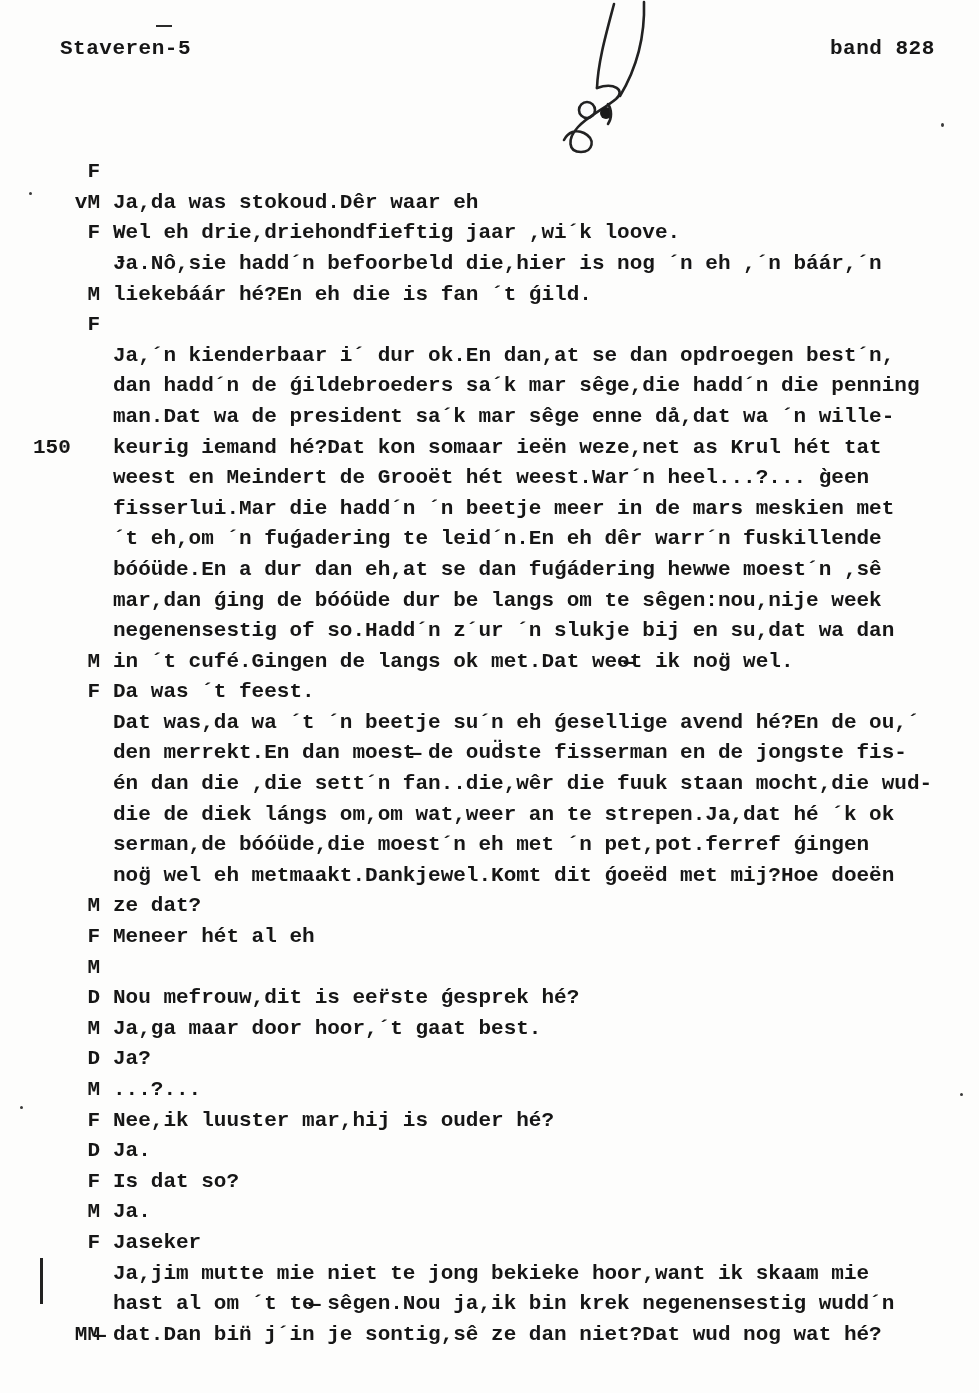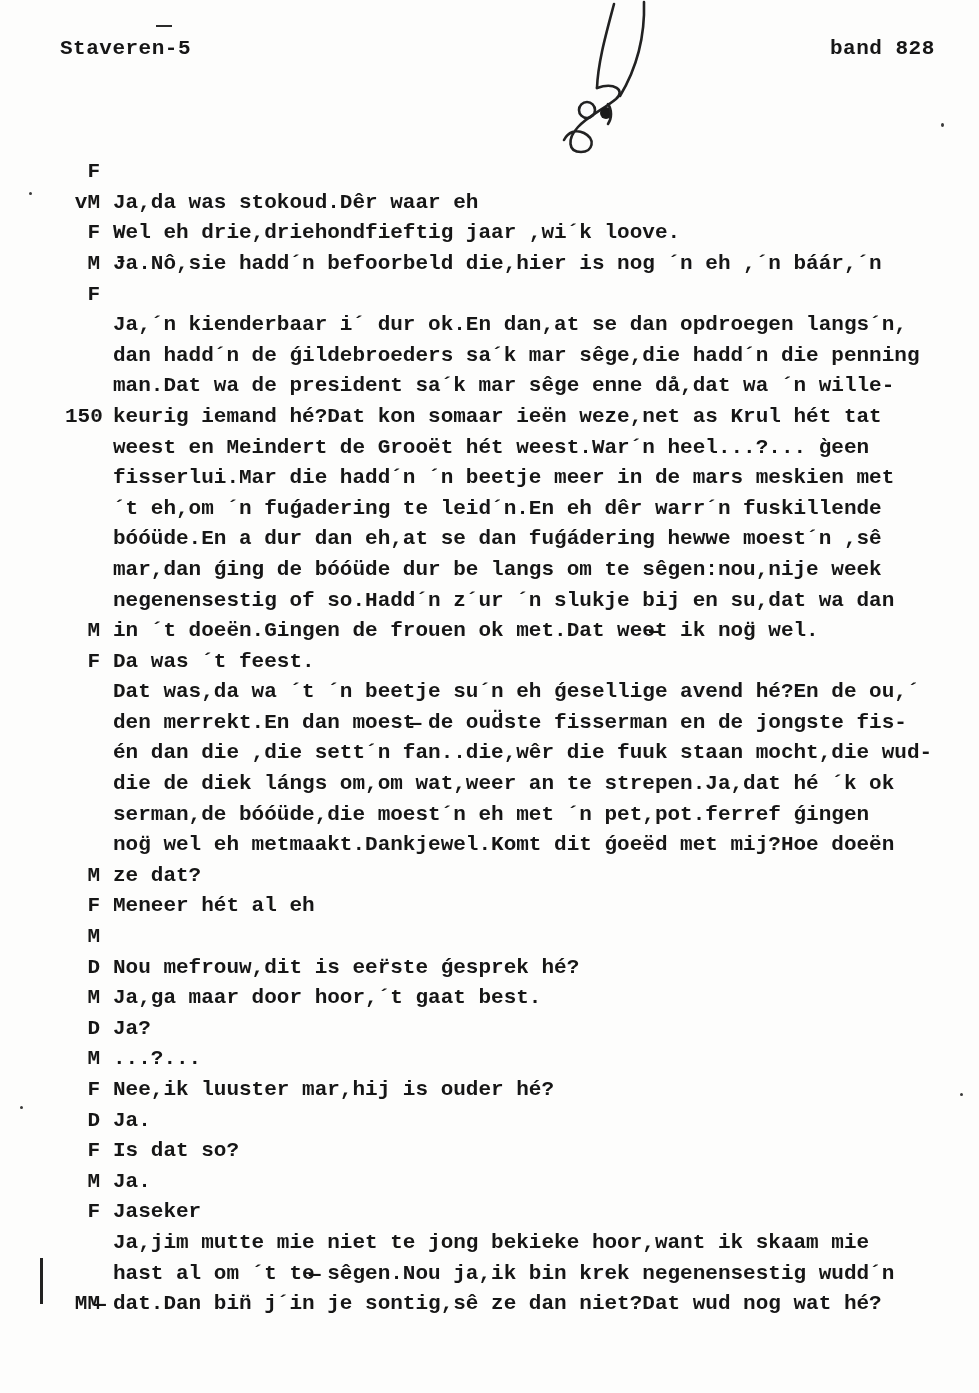--- a/index.html
+++ b/index.html
@@ -19,21 +19,21 @@
   .hdr.right{left:830px;}
   .hdr.left::before{
     content:"";position:absolute;left:96px;top:-12px;width:16px;height:2px;background:#2a2a2a;
   }
   .doodle{position:absolute;left:548px;top:0;}
   #lines{position:absolute;left:0;top:96px;right:0;}
   .line{
     position:relative;height:30.6px;
     font-size:21px;line-height:30.6px;font-weight:700;white-space:pre;
   }
-  .ln{position:absolute;left:33px;margin-left:32px;}
+  .ln{position:absolute;left:33px;}
   .sp{position:absolute;left:52px;width:48px;text-align:right;}
   .tx{position:absolute;left:113px;}
   .speck{position:absolute;background:#3a3a3a;border-radius:50%;}
   .inkbar{position:absolute;background:#222;}
 </style>
 </head>
 <body>
 
 <div class="page">
 
@@ -63,30 +63,35 @@
     <span class="sp">vM</span>
     <span class="tx">Wel eh drie,driehondfieftig jaar ,wi´k loove.</span>
   </div>
 
   <div class="line">
     <span class="ln"></span>
     <span class="sp">F</span>
     <span class="tx">Ɉa.Nô,sie hadd´n befoorbeld die,hier is nog ´n eh ,´n báár,´n</span>
   </div>
 
-
-  <div class="line">
-    <span class="ln"></span>
-    <span class="sp">M</span>
-  </div>
-
-  <div class="line">
-    <span class="ln"></span>
-    <span class="sp">F</span>
-    <span class="tx">Ja,´n kienderbaar i´ dur ok.En dan,at se dan opdroegen langs´n,</span>
+  <div class="line">
+    <span class="ln"></span>
+    <span class="sp"></span>
+    <span class="tx">liekebáár hé?En eh die is fan ´t ǵild.</span>
+  </div>
+
+  <div class="line">
+    <span class="ln"></span>
+    <span class="sp">M</span>
+  </div>
+
+  <div class="line">
+    <span class="ln"></span>
+    <span class="sp">F</span>
+    <span class="tx">Ja,´n kienderbaar i´ dur ok.En dan,at se dan opdroegen best´n,</span>
   </div>
 
   <div class="line">
     <span class="ln"></span>
     <span class="sp"></span>
     <span class="tx">dan hadd´n de ǵildebroeders sa´k mar sêge,die hadd´n die penning</span>
   </div>
 
 
   <div class="line">
@@ -134,21 +139,21 @@
 
   <div class="line">
     <span class="ln"></span>
     <span class="sp"></span>
     <span class="tx">negenensestig of so.Hadd´n z´ur ´n slukje bij en su,dat wa dan</span>
   </div>
 
   <div class="line">
     <span class="ln"></span>
     <span class="sp"></span>
-    <span class="tx">in ´t doeën.Gingen de frouen ok met.Dat wee̶t ik nog̈ wel.</span>
+    <span class="tx">in ´t cufé.Gingen de langs ok met.Dat wee̶t ik nog̈ wel.</span>
   </div>
 
   <div class="line">
     <span class="ln"></span>
     <span class="sp">M</span>
     <span class="tx">Da was ´t feest.</span>
   </div>
 
   <div class="line">
     <span class="ln"></span>

